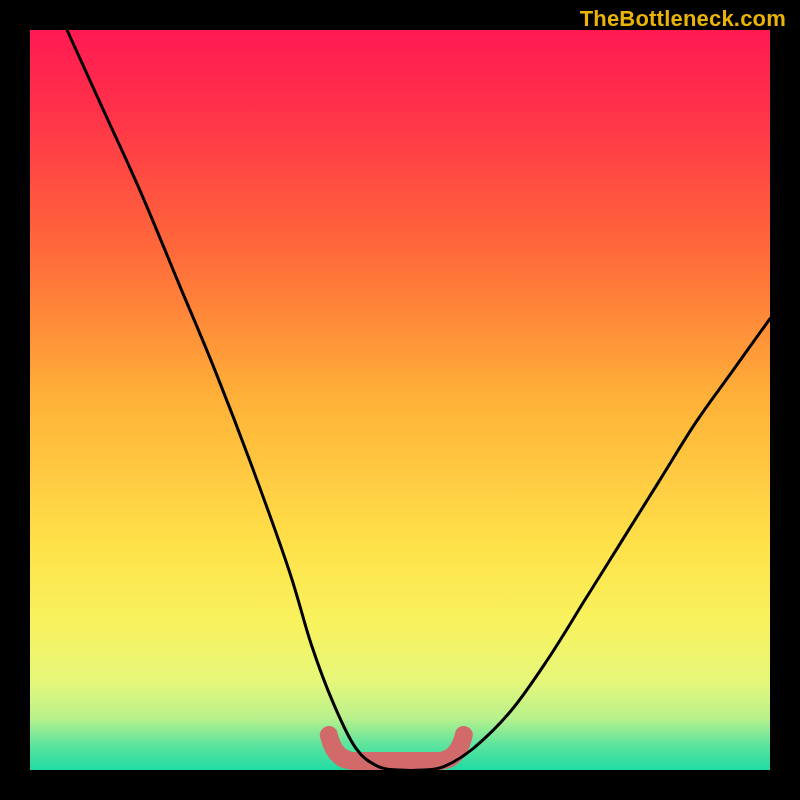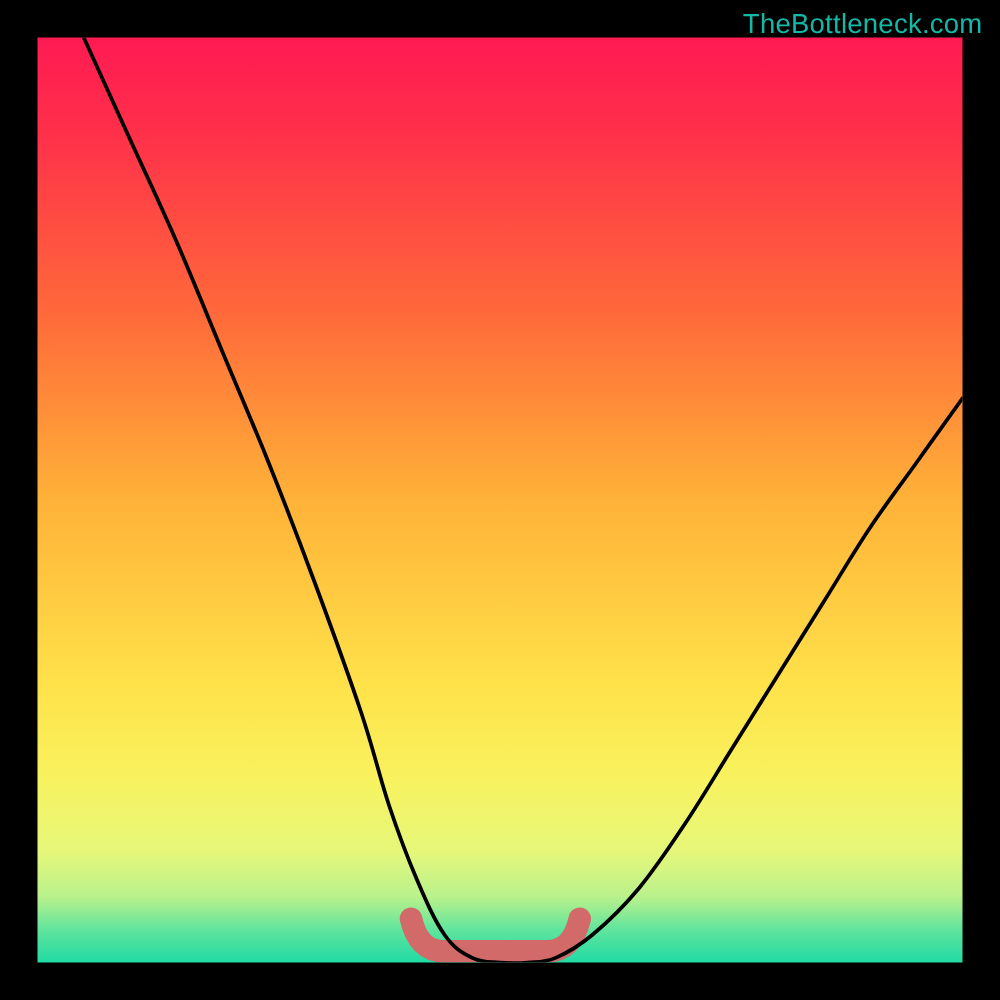--- a/index.html
+++ b/index.html
@@ -13,23 +13,23 @@
   }
   .canvas-wrap {
     position: relative;
     width: 800px;
     height: 800px;
   }
   .attribution {
     position: absolute;
     top: 6px;
     right: 14px;
-    color: #14b8a6;
+    color: #eab308;
     font-size: 22px;
-    font-weight: 400;
+    font-weight: 700;
     letter-spacing: 0.2px;
     user-select: none;
   }
   svg {
     display: block;
   }
 </style>
 </head>
 <body>
 

